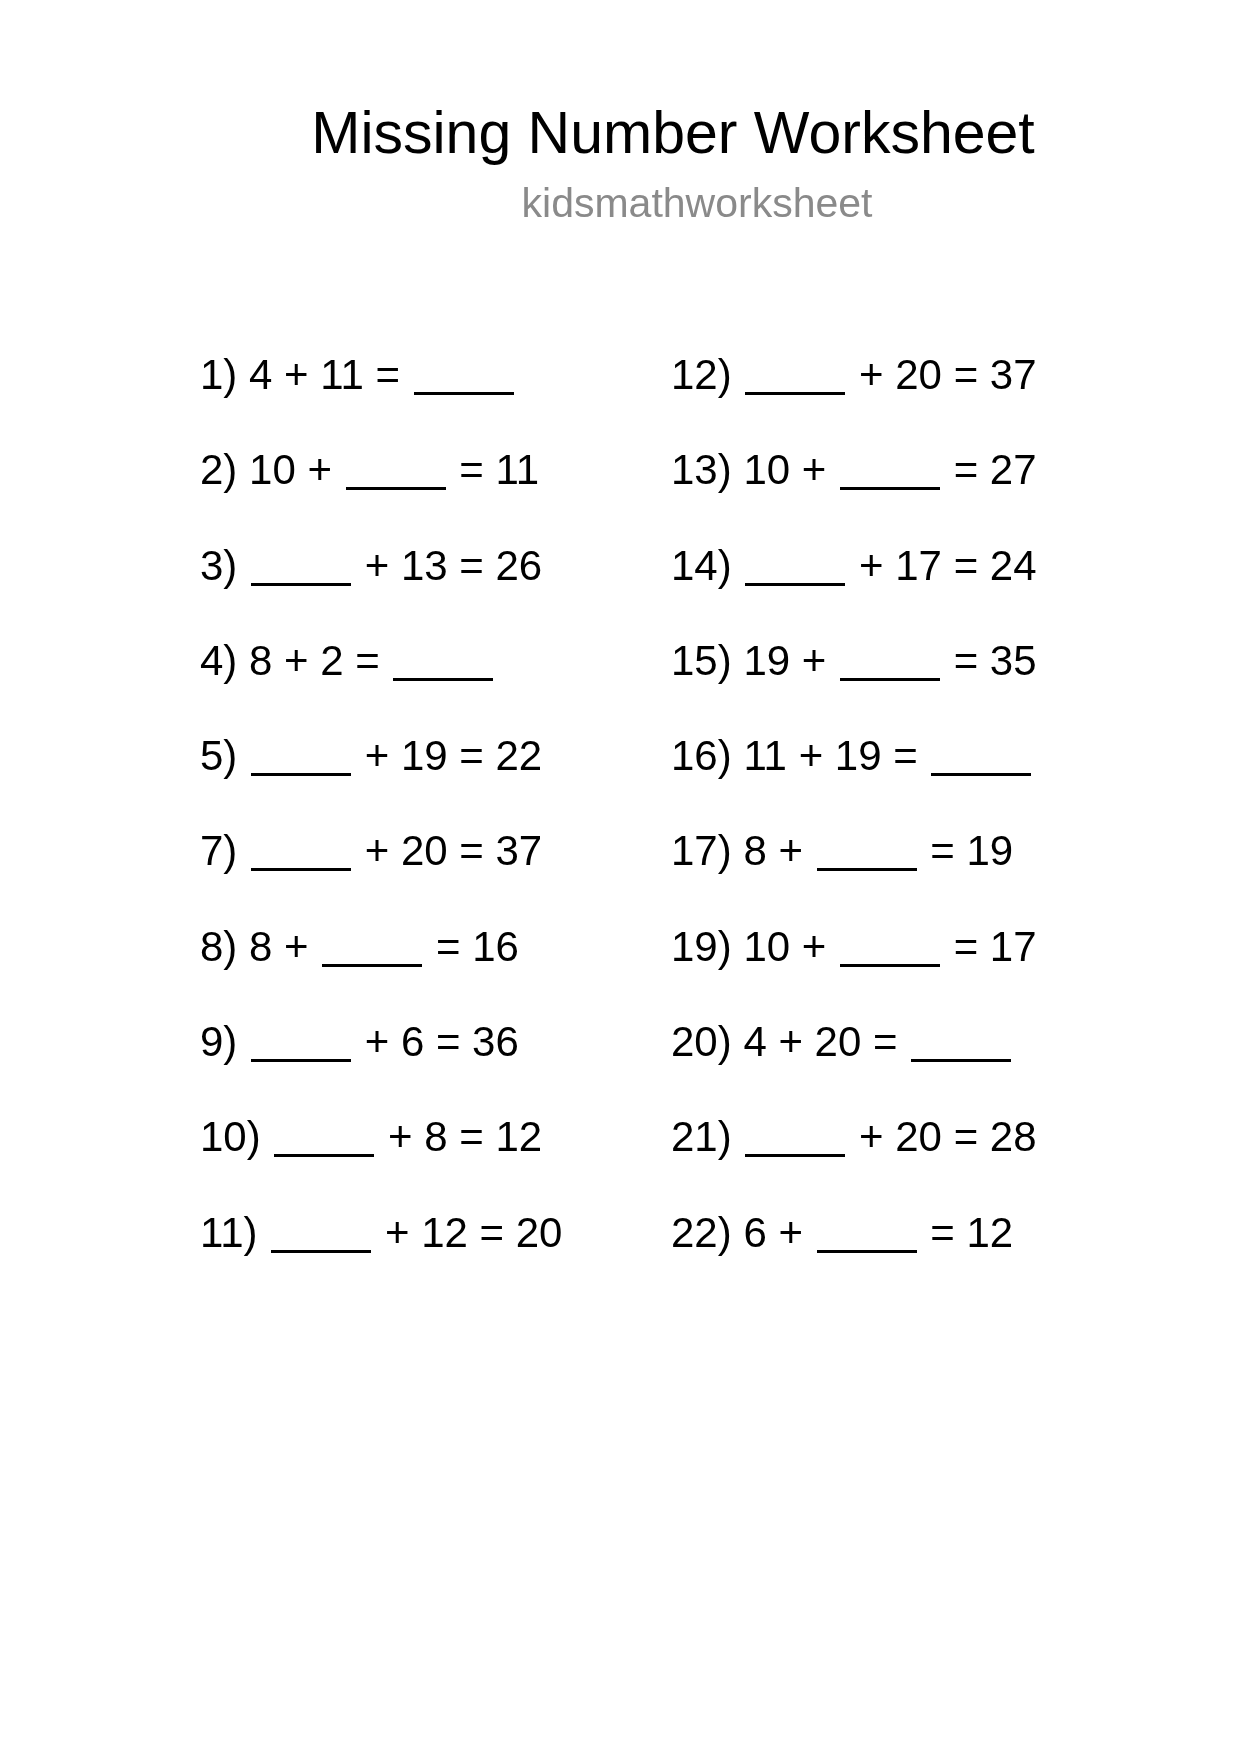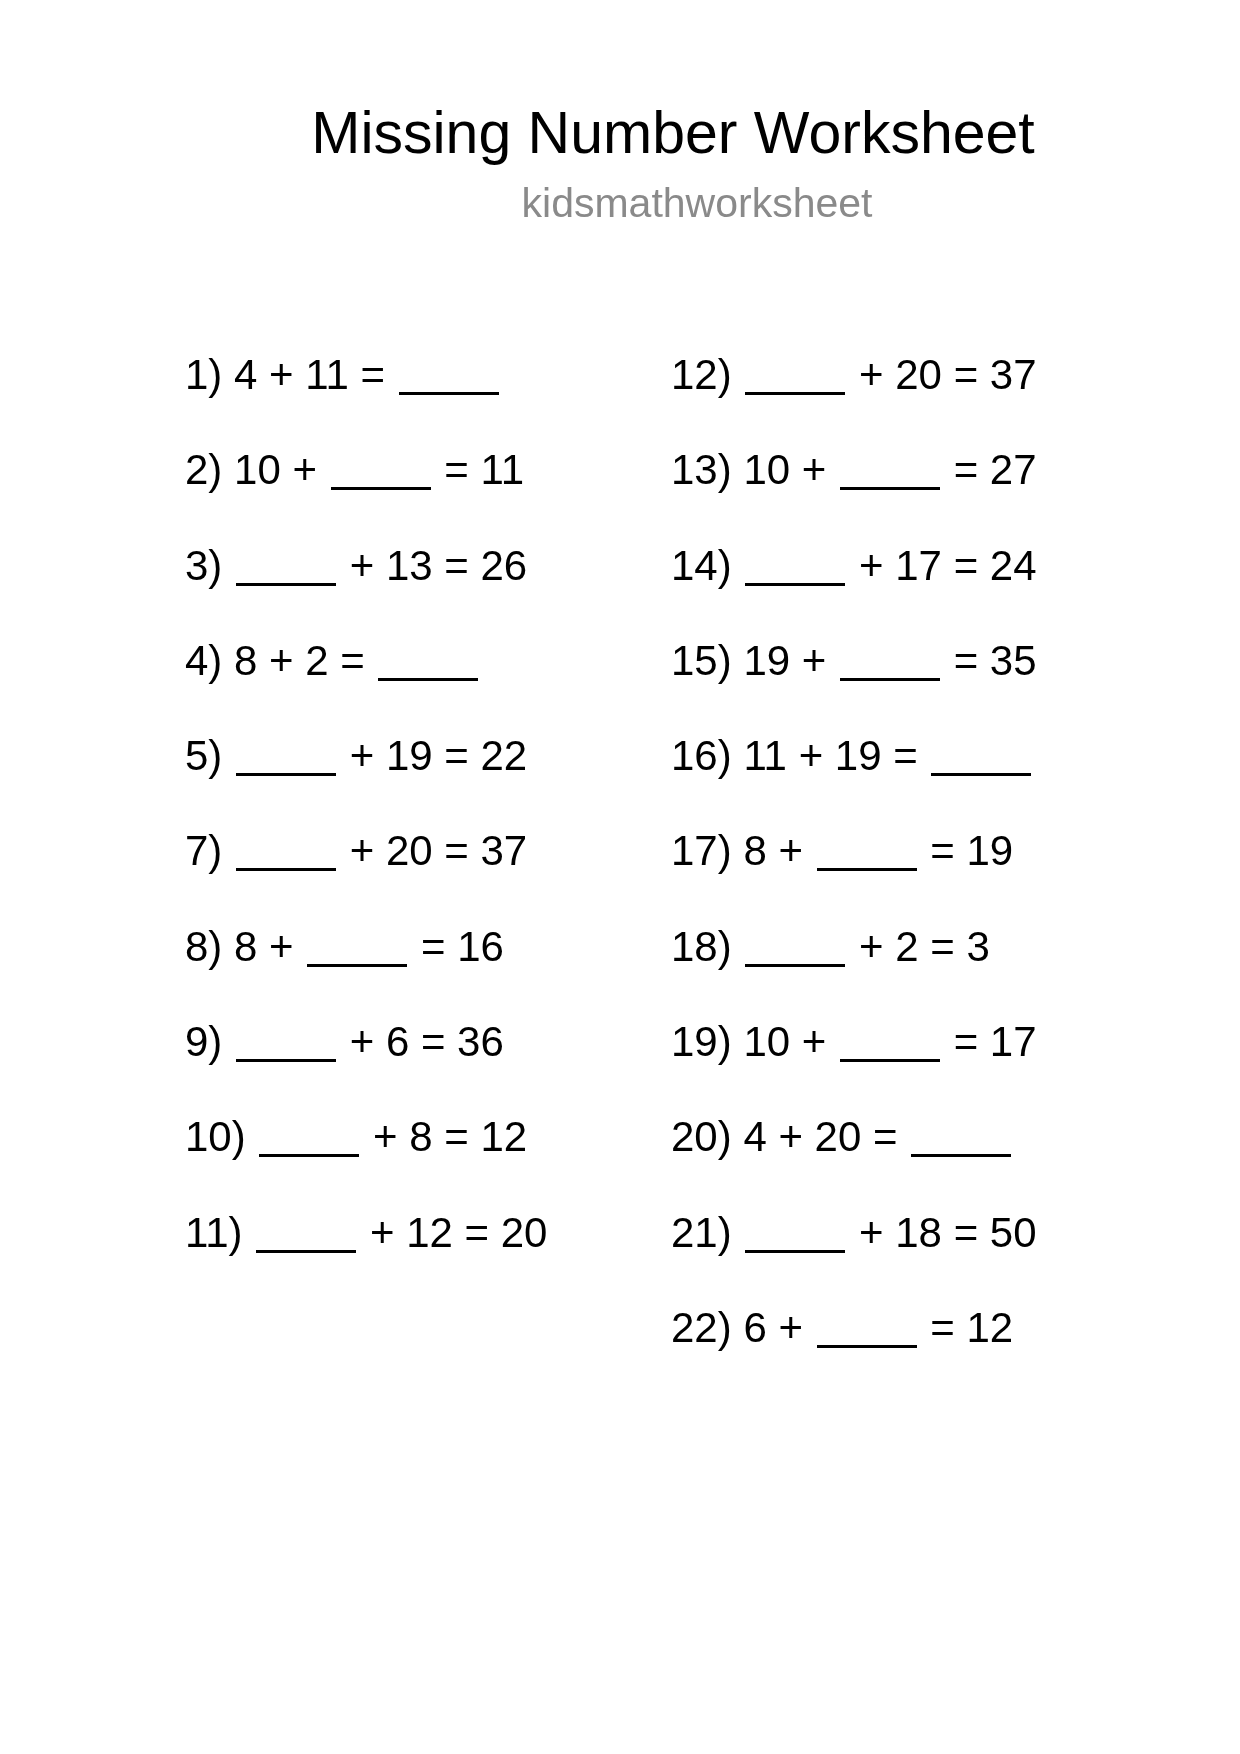--- a/index.html
+++ b/index.html
@@ -33,21 +33,21 @@
       text-align: center;
       font-size: 41px;
       line-height: 50px;
       color: #8a8a8a;
       white-space: nowrap;
     }
     .col {
       position: absolute;
       top: 350px;
     }
-    .col.left { left: 185px; }
+    .col.left { left: 200px; }
     .col.right { left: 671px; }
     .problem {
       height: 95.3px;
       font-size: 42px;
       line-height: 50px;
       white-space: nowrap;
     }
     .blank {
       display: inline-block;
       width: 100px;
@@ -75,18 +75,17 @@
     <div class="problem"><span>10)</span> <span></span><span class="blank"></span> <span>+ 8 = 12</span></div>
     <div class="problem"><span>11)</span> <span></span><span class="blank"></span> <span>+ 12 = 20</span></div>
   </div>
 <div class="col right" id="col-right">
     <div class="problem"><span>12)</span> <span></span><span class="blank"></span> <span>+ 20 = 37</span></div>
     <div class="problem"><span>13)</span> <span>10 +</span> <span class="blank"></span> <span>= 27</span></div>
     <div class="problem"><span>14)</span> <span></span><span class="blank"></span> <span>+ 17 = 24</span></div>
     <div class="problem"><span>15)</span> <span>19 +</span> <span class="blank"></span> <span>= 35</span></div>
     <div class="problem"><span>16)</span> <span>11 + 19 =</span> <span class="blank"></span><span></span></div>
     <div class="problem"><span>17)</span> <span>8 +</span> <span class="blank"></span> <span>= 19</span></div>
-    <div class="problem"><span>18)</span> <span></span><span class="blank"></span> <span>+ 2 = 3</span></div>
     <div class="problem"><span>19)</span> <span>10 +</span> <span class="blank"></span> <span>= 17</span></div>
     <div class="problem"><span>20)</span> <span>4 + 20 =</span> <span class="blank"></span><span></span></div>
-    <div class="problem"><span>21)</span> <span></span><span class="blank"></span> <span>+ 18 = 50</span></div>
+    <div class="problem"><span>21)</span> <span></span><span class="blank"></span> <span>+ 20 = 28</span></div>
     <div class="problem"><span>22)</span> <span>6 +</span> <span class="blank"></span> <span>= 12</span></div>
   </div>
 
 </body></html>

